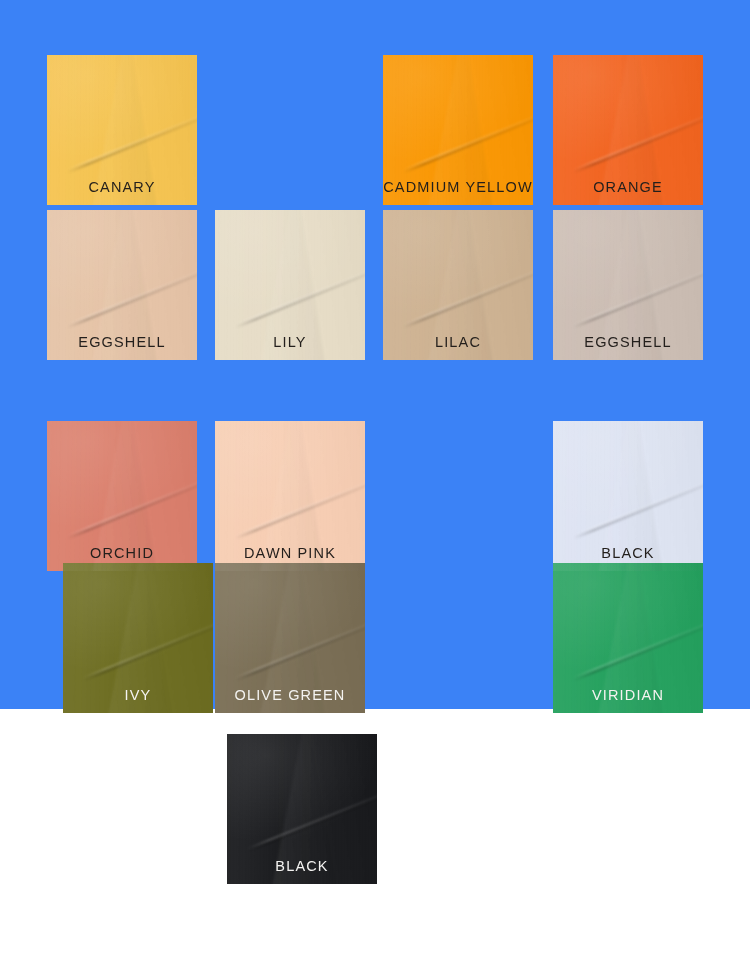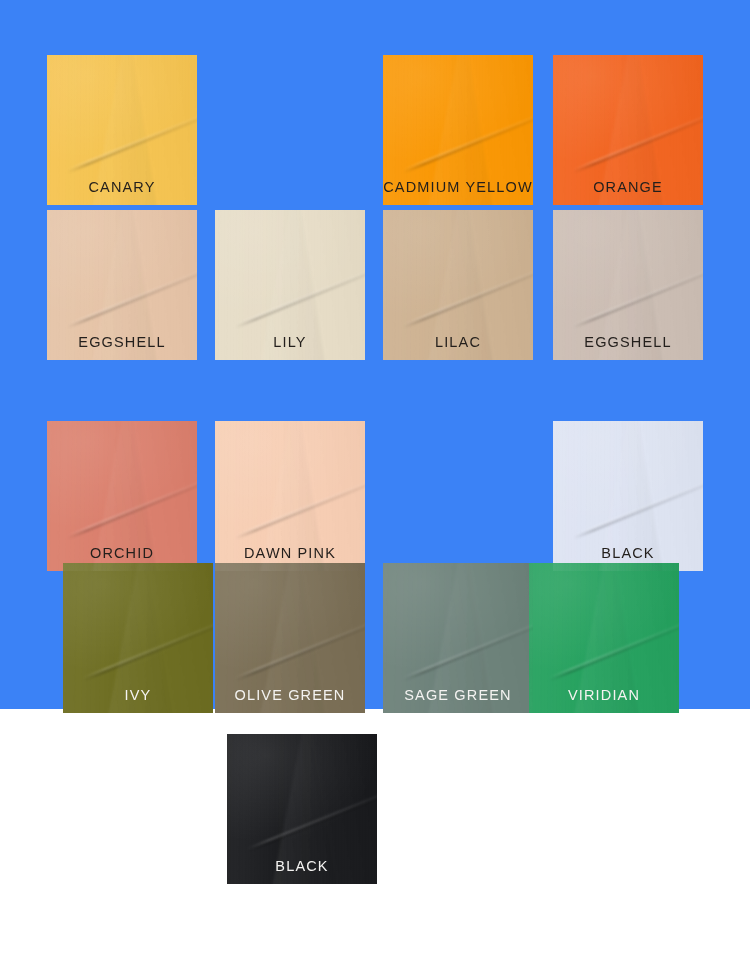--- a/index.html
+++ b/index.html
@@ -279,31 +279,21 @@
       <div class="swatch" title="OLIVE GREEN" style="left: 168px; width: 150px; height: 150px;">
         <div class="swatch-fill" style="background: rgb(120, 108, 82);"></div>
         <div class="sheet-left"></div>
         <div class="sheet-right"></div>
         <div class="crease"></div>
         <div class="crease-lip"></div>
         <div class="corner-glow"></div>
         <div class="grain"></div>
         <div class="swatch-label label-light">OLIVE GREEN</div>
       </div>
-      <div class="swatch" title="SAGE GREEN" style="left: 336px; width: 150px; height: 150px;">
-        <div class="swatch-fill" style="background: rgb(107, 128, 120);"></div>
-        <div class="sheet-left"></div>
-        <div class="sheet-right"></div>
-        <div class="crease"></div>
-        <div class="crease-lip"></div>
-        <div class="corner-glow"></div>
-        <div class="grain"></div>
-        <div class="swatch-label label-light">SAGE GREEN</div>
-      </div>
-      <div class="swatch" title="VIRIDIAN" style="left: 482px; width: 150px; height: 150px;">
+      <div class="swatch" title="VIRIDIAN" style="left: 506px; width: 150px; height: 150px;">
         <div class="swatch-fill" style="background: rgb(34, 160, 92);"></div>
         <div class="sheet-left"></div>
         <div class="sheet-right"></div>
         <div class="crease"></div>
         <div class="crease-lip"></div>
         <div class="corner-glow"></div>
         <div class="grain"></div>
         <div class="swatch-label label-light">VIRIDIAN</div>
       </div>
     </div>

